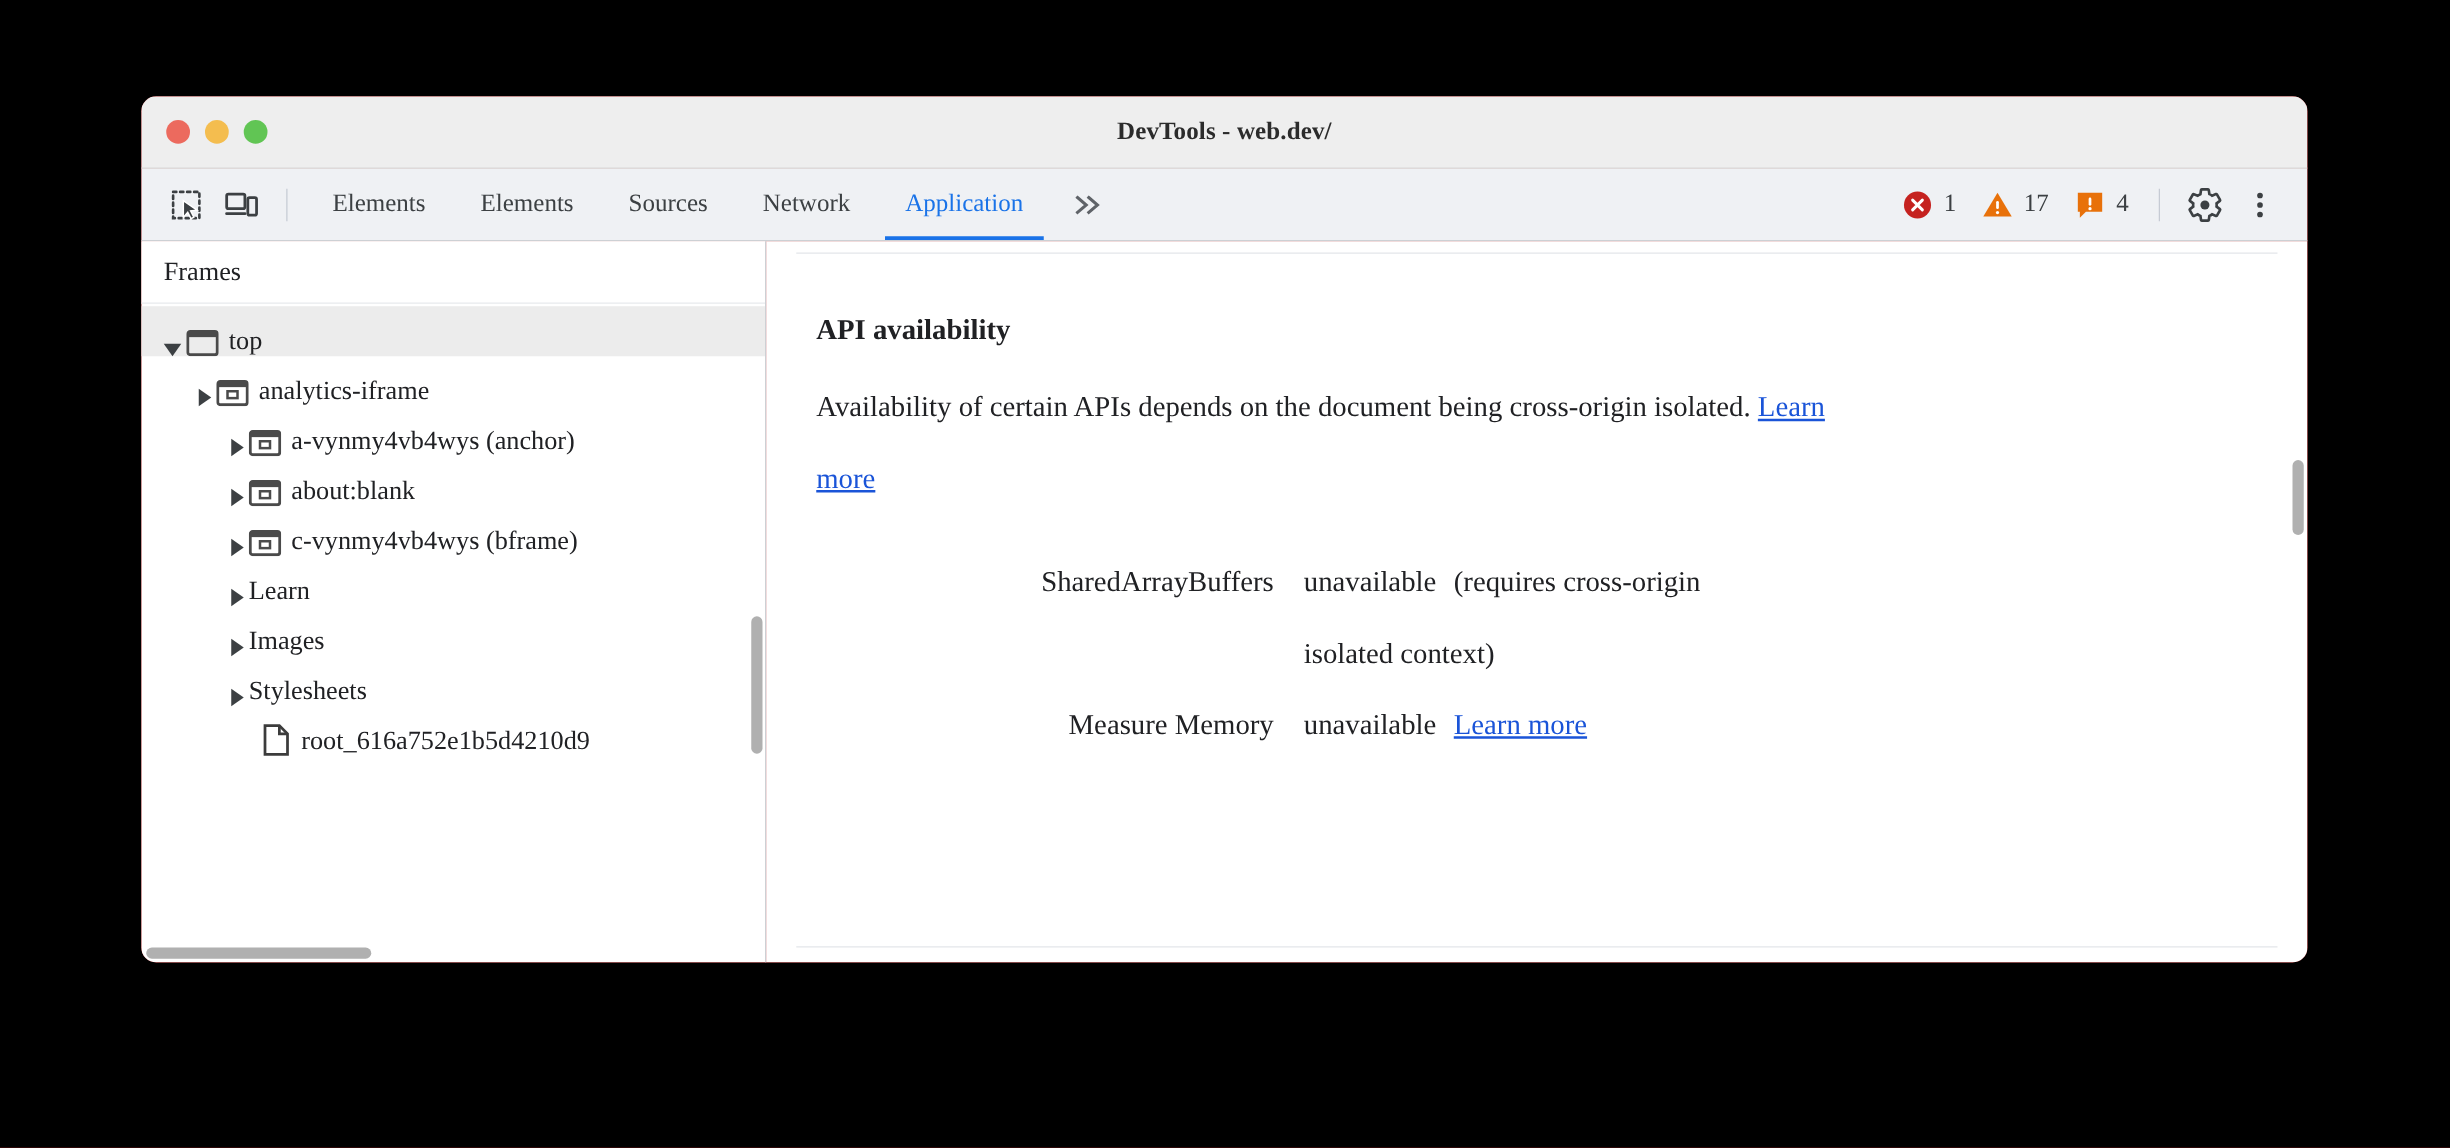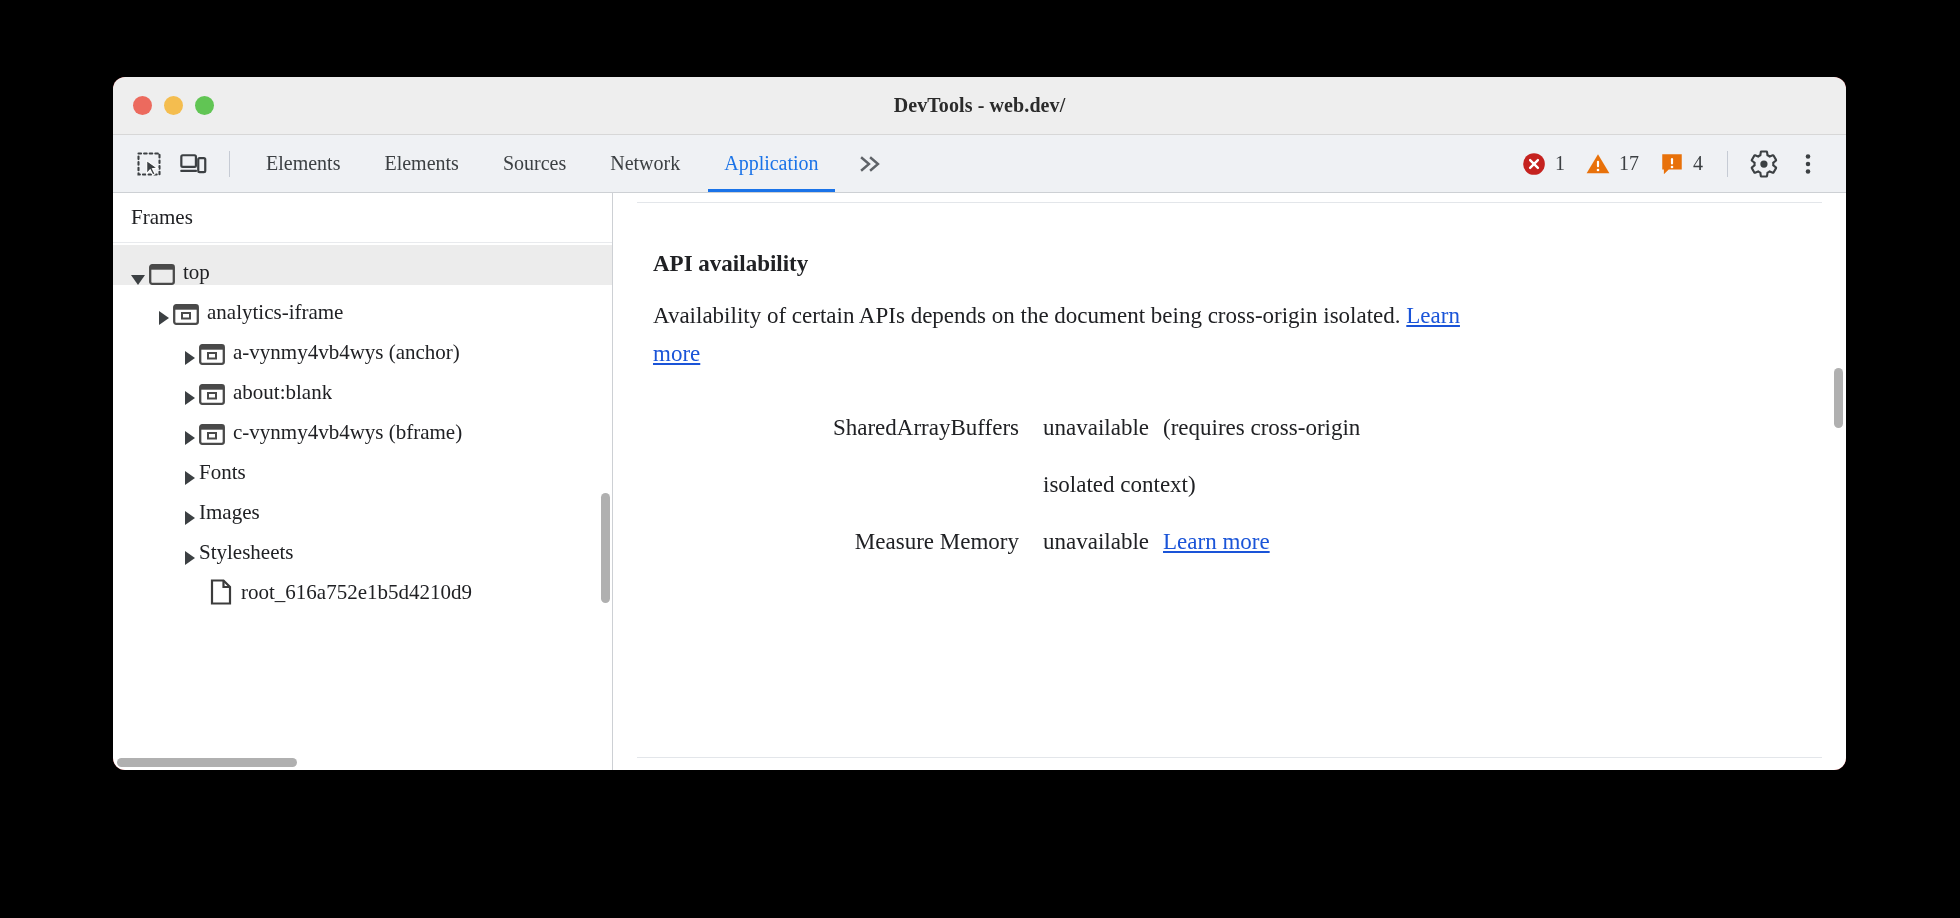--- a/index.html
+++ b/index.html
@@ -191,21 +191,21 @@
   }
   .section-title {
     font-size: 23px;
     font-weight: bold;
     color: #202124;
     margin-top: 58px;
   }
   .para {
     font-size: 23px;
     color: #202124;
-    line-height: 38px;
+    line-height: 57px;
     margin-top: 20px;
     max-width: 840px;
   }
   .link {
     color: #1a54d8;
     text-decoration: underline;
     cursor: pointer;
   }
   .kv-table { margin-top: 26px; }
   .kv-row {
@@ -384,21 +384,21 @@
                 <rect x="1.2" y="1.2" width="23.6" height="18.6" rx="2" fill="none" stroke="#4a4a4a" stroke-width="2.3"></rect>
                 <rect x="1.2" y="1.2" width="23.6" height="4.5" fill="#4a4a4a"></rect>
                 <rect x="9" y="9" width="8" height="5.5" fill="none" stroke="#4a4a4a" stroke-width="2"></rect>
               </svg>
           </span>
           <span class="tree-label">c-vynmy4vb4wys (bframe)</span>
         </div>
 
         <div class="tree-row" style="padding-left:72px">
           <span class="tri"></span>
-          <span class="tree-label">Fonts</span>
+          <span class="tree-label">Learn</span>
         </div>
 
         <div class="tree-row" style="padding-left:72px">
           <span class="tri"></span>
           <span class="tree-label">Images</span>
         </div>
 
         <div class="tree-row" style="padding-left:72px">
           <span class="tri"></span>
           <span class="tree-label">Stylesheets</span>

